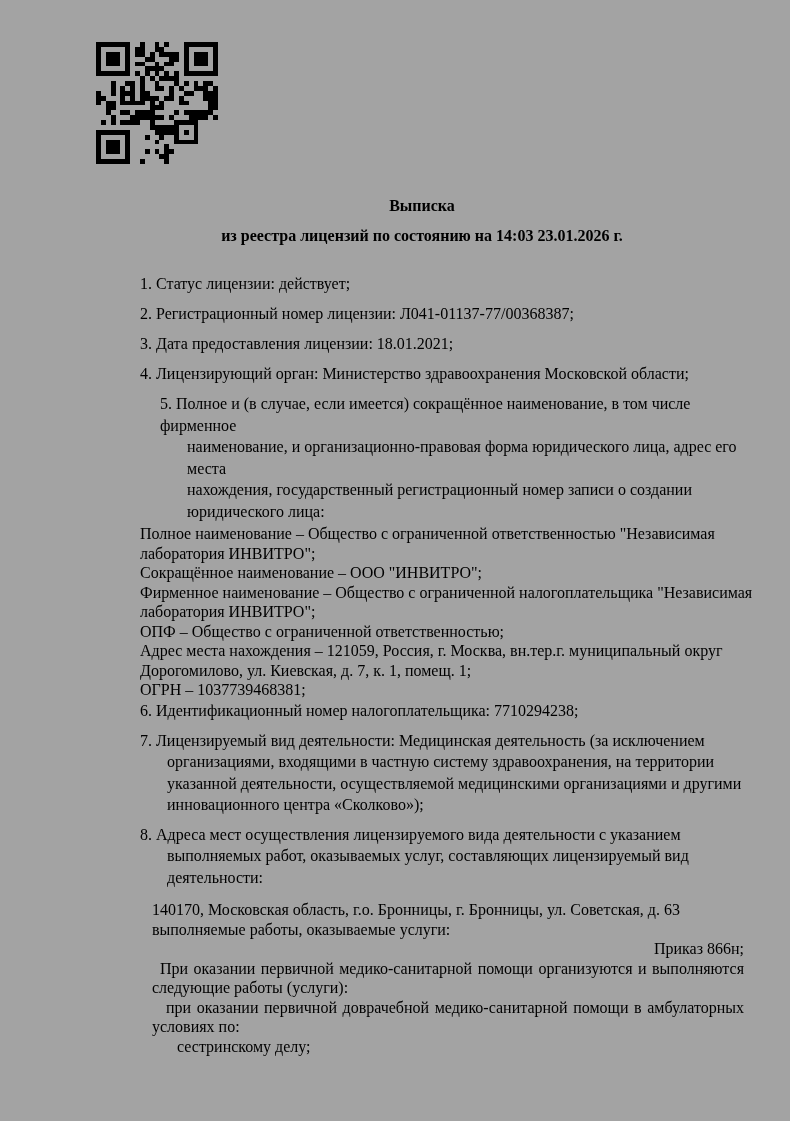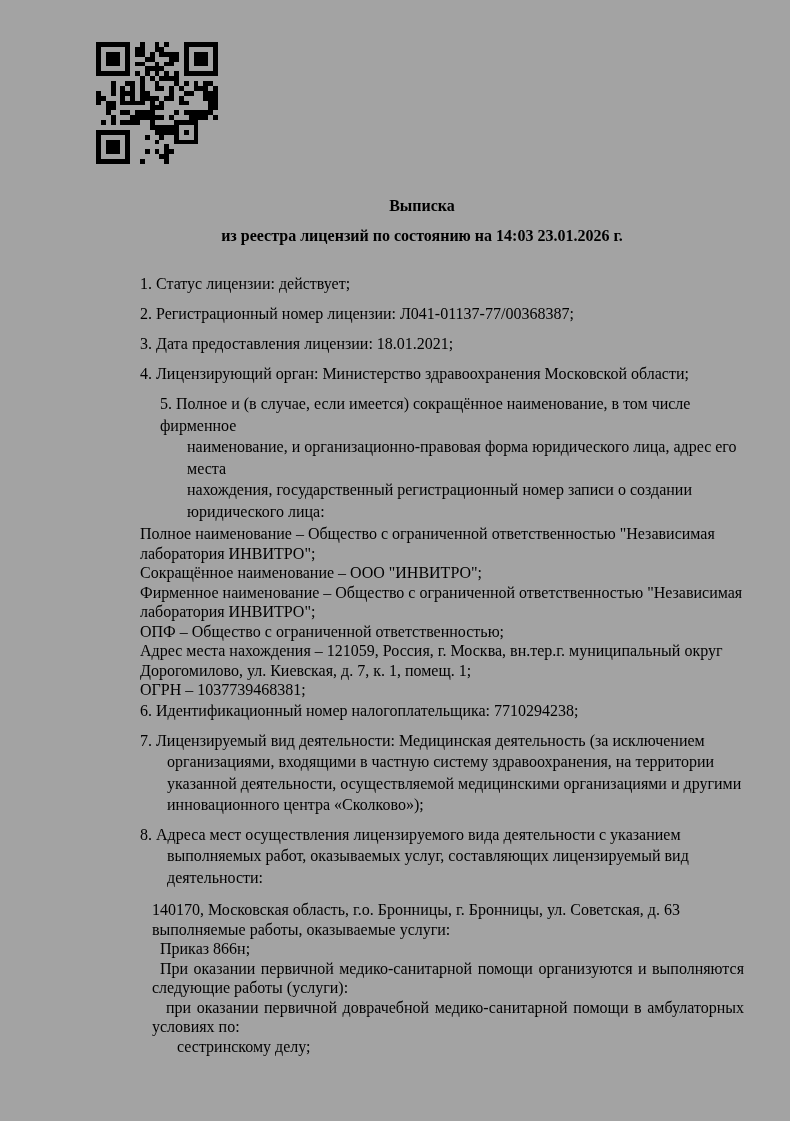--- a/index.html
+++ b/index.html
@@ -33,21 +33,21 @@
     padding-right: 52px;
     margin-bottom: 22px;
   }
   .num { line-height: 22px; margin: 0 0 8px 0; }
   .num .line { line-height: 21.5px; }
   .num .cont { padding-left: 27px; }
   .mb2 { margin-bottom: 2px; margin-left: 20px; }
   .mb4 { margin-bottom: 4px; }
   .org { line-height: 19.5px; margin: 0; }
   .addr { line-height: 19.5px; margin: 12px; }
-  .ind8 { padding-left: 8px; }
+  .ind8 { padding-left: 8px; text-align: right; }
   .ind25 { padding-left: 25px; }
   .stretch { text-align: justify; text-align-last: justify; }
   .p1 .line:first-child { text-indent: 8px; }
   .p2 .line:first-child { text-indent: 14px; }
 </style>
 </head>
 <body>
 
 <div class="page">
 
@@ -350,21 +350,21 @@
         <div class="line">5. Полное и (в случае, если имеется) сокращённое наименование, в том числе фирменное</div>
         <div class="line cont">наименование, и организационно-правовая форма юридического лица, адрес его места</div>
         <div class="line cont">нахождения, государственный регистрационный номер записи о создании</div>
         <div class="line cont">юридического лица:</div>
       </div>
 
     <div class="org">
         <div class="line">Полное наименование – Общество с ограниченной ответственностью "Независимая</div>
         <div class="line cont">лаборатория ИНВИТРО";</div>
         <div class="line cont">Сокращённое наименование – ООО "ИНВИТРО";</div>
-        <div class="line cont">Фирменное наименование – Общество с ограниченной ответственностью "Независимая</div>
+        <div class="line cont">Фирменное наименование – Общество с ограниченной налогоплательщика "Независимая</div>
         <div class="line cont">лаборатория ИНВИТРО";</div>
         <div class="line cont">ОПФ – Общество с ограниченной ответственностью;</div>
         <div class="line cont">Адрес места нахождения – 121059, Россия, г. Москва, вн.тер.г. муниципальный округ</div>
         <div class="line cont">Дорогомилово, ул. Киевская, д. 7, к. 1, помещ. 1;</div>
         <div class="line cont">ОГРН – 1037739468381;</div>
       </div>
 
     <div class="num">6. Идентификационный номер налогоплательщика: 7710294238;</div>
 
     <div class="num">

